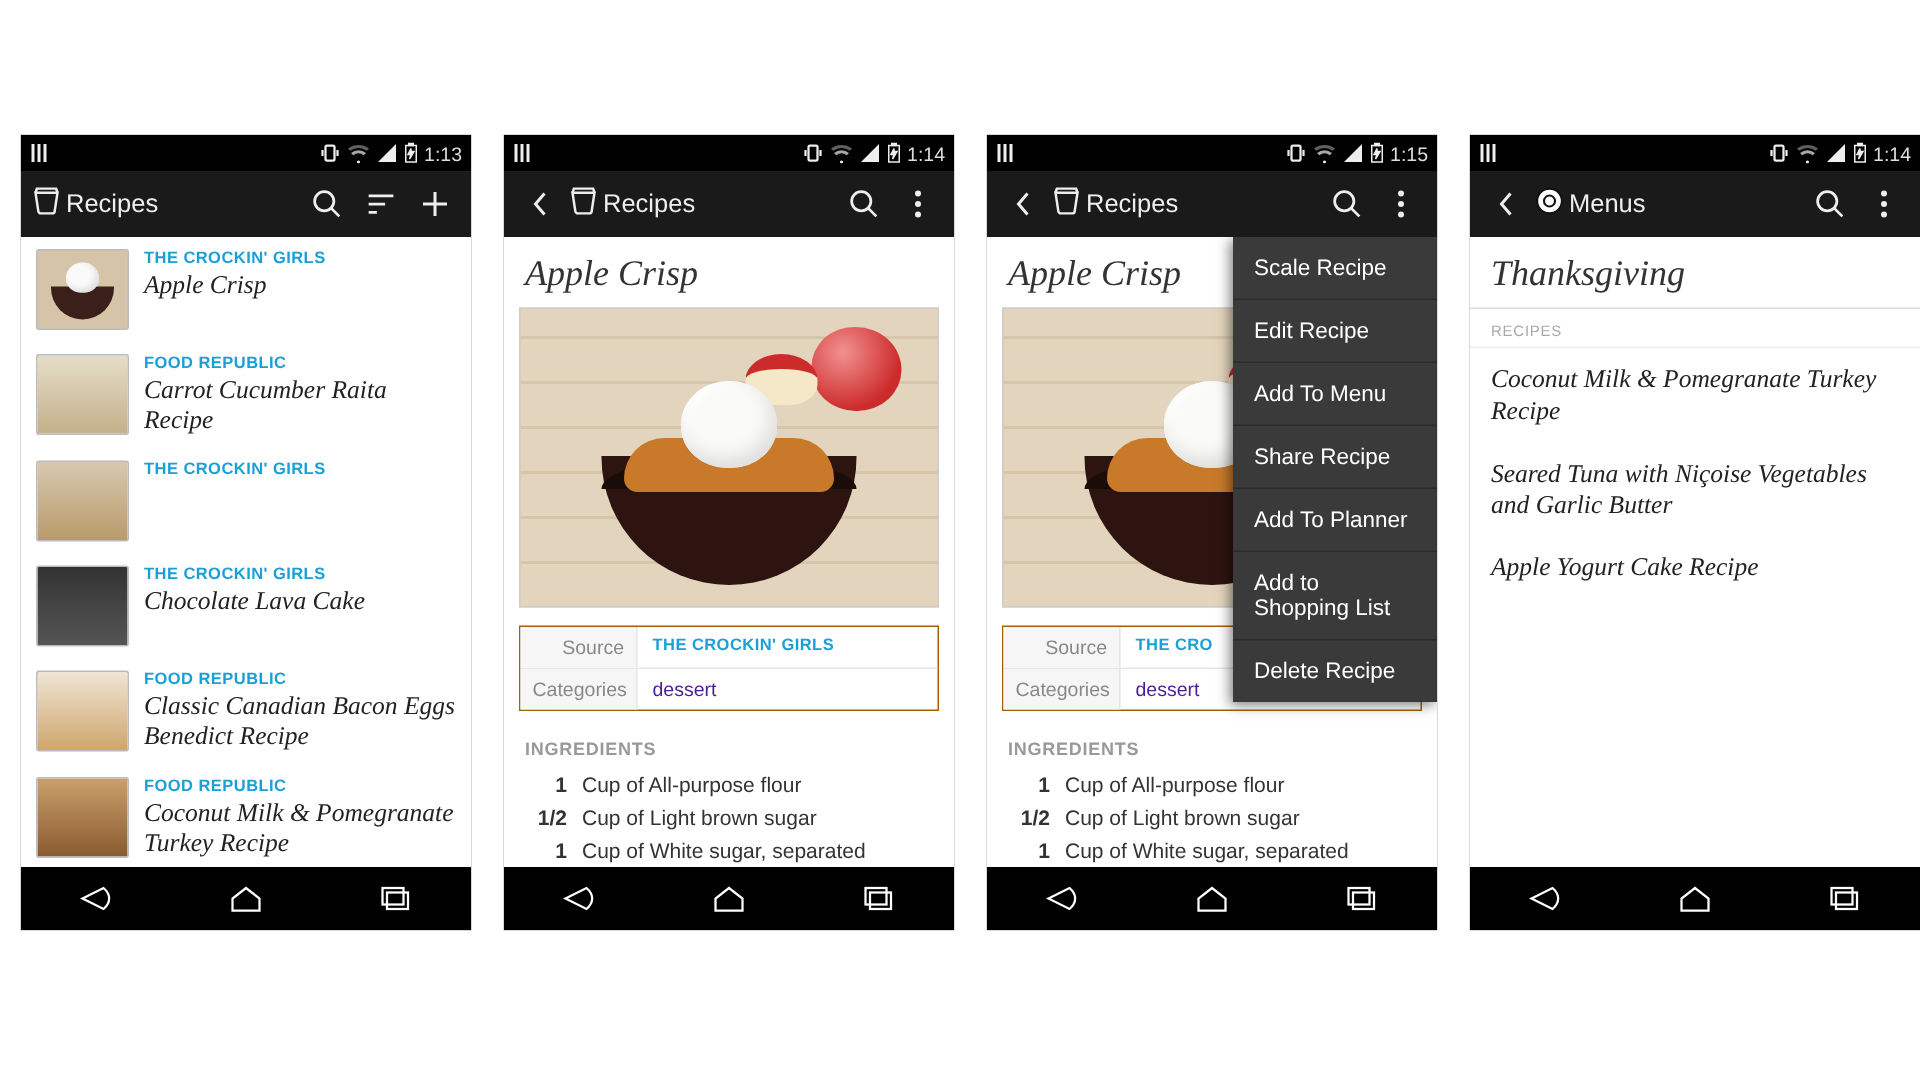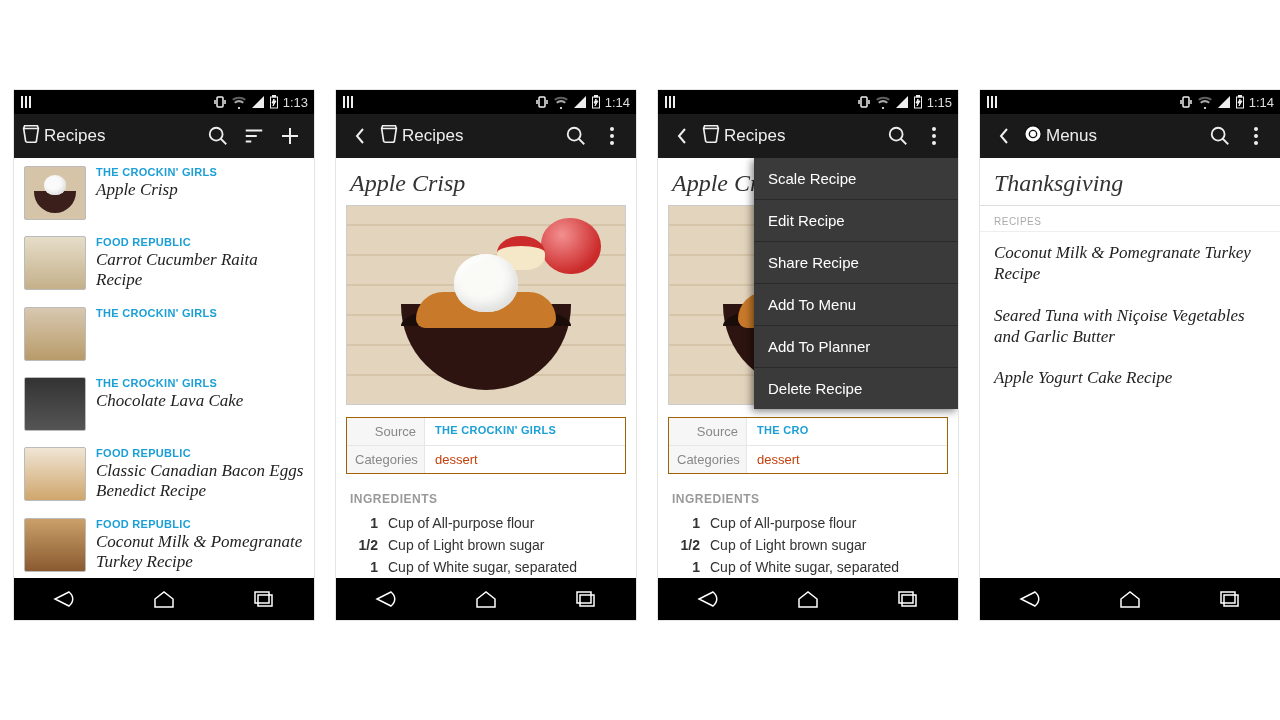--- a/index.html
+++ b/index.html
@@ -185,41 +185,41 @@
   .meta-label {
     width: 78px;
     padding: 6px 8px;
     text-align: right;
     color:#888;
     background:#f6f6f6;
     border-right:1px solid #e6e6e6;
   }
   .meta-value {
     padding:6px 10px;
-    color:#c2410c;
+    color:#4c1d95;
   }
   .meta-value.link { color:#1a9fd6; font-weight:bold; font-size:11px; letter-spacing:0.3px; }
   .section-h {
     font-family: Arial, sans-serif;
     font-size: 12px;
     letter-spacing: 0.5px;
     color:#999;
     font-weight:bold;
     padding: 18px 14px 6px 14px;
   }
   .ingredients { padding: 0 14px; font-family: Arial, sans-serif; font-size:14px; color:#333; }
   .ing-row { display:flex; padding:3px 0; }
   .ing-qty { width:28px; text-align:right; font-weight:bold; margin-right:10px; }
   .ing-text { flex:1; }
   
   .overflow-menu {
     position:absolute;
     top: 0;
     right: 0;
-    width: 204px;
+    width: 136px;
     background:#3a3a3a;
     box-shadow: -2px 2px 8px rgba(0,0,0,0.5);
     font-family: Arial, sans-serif;
     z-index: 10;
   }
   .menu-item {
     padding: 12px 14px;
     color:#fff;
     font-size:15px;
   }
@@ -579,23 +579,24 @@
             <circle cx="9" cy="11" r="2"></circle>
             <circle cx="9" cy="18" r="2"></circle>
           </svg>
         </div>
   </div>
     <div class="content">
         <div style="position:relative;height:100%;">
       <div class="overflow-menu">
             <div class="menu-item">Scale Recipe</div>
             <div class="menu-item">Edit Recipe</div>
+            <div class="menu-item">Add To Menu</div>
             <div class="menu-item">Share Recipe</div>
-            <div class="menu-item">Add To Menu</div>
             <div class="menu-item">Add To Planner</div>
+            <div class="menu-item">Add to Shopping List</div>
             <div class="menu-item">Delete Recipe</div>
           </div>
       <div class="detail-title">Apple Crisp</div>
       <div class="hero">
         <div class="planks"></div>
             <div class="apple"></div>
             <div class="apple2"></div>
         <div class="bowl"></div>
             <div class="crisp"></div>
             <div class="scoop"></div>

